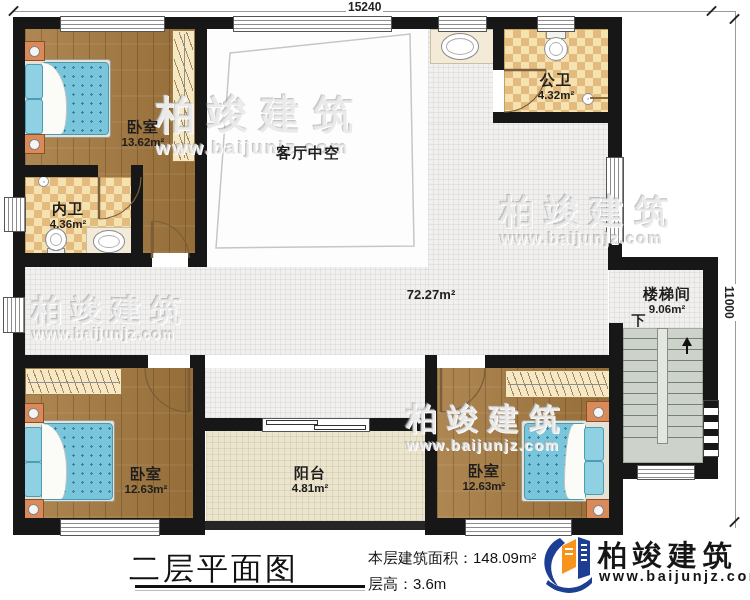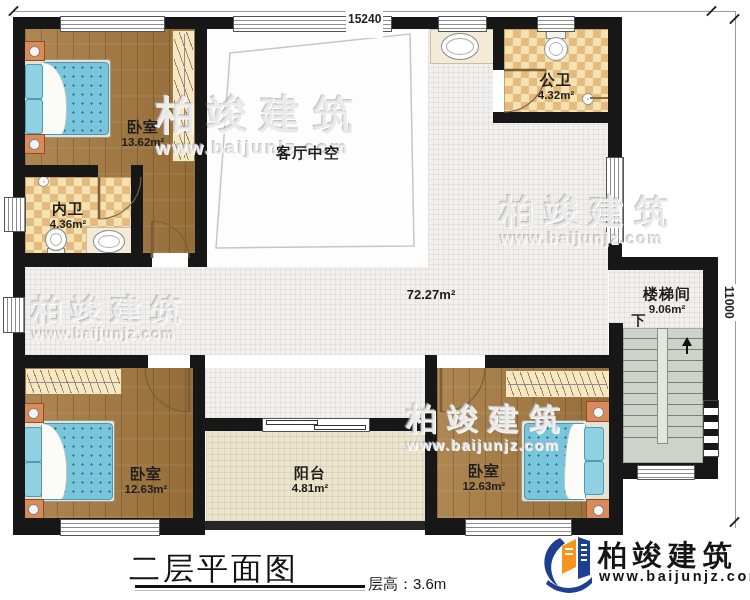--- a/index.html
+++ b/index.html
@@ -61,21 +61,21 @@
     font-weight:bold;white-space:nowrap;line-height:1.12;}
   .rname{font-size:15px;letter-spacing:1px;}
   .rarea{font-size:11.5px;}
   
   .wm{position:absolute;font-weight:bold;color:rgba(228,228,228,.78);white-space:nowrap;line-height:1.12;
     text-shadow:1px 1px 0 #fff,-1px -1px 0 rgba(150,150,150,.55);pointer-events:none;letter-spacing:.32em;}
   .wm .url{display:block;letter-spacing:.1em;}
   
   .dimline{position:absolute;background:#9a9a9a;}
   .tick{position:absolute;width:13px;height:2px;background:#222;transform:rotate(-45deg);}
-  .dimtext{position:absolute;font-size:12px;font-weight:bold;color:#222;background:#fff;padding:12px 2px;}
+  .dimtext{position:absolute;font-size:12px;font-weight:bold;color:#222;background:#fff;padding:0 2px;}
   
   .tmain{position:absolute;font-size:31px;color:#121212;letter-spacing:3px;white-space:nowrap;}
   .tinfo{position:absolute;font-size:15px;color:#121212;white-space:nowrap;}
   .brandname{position:absolute;font-size:29px;font-weight:bold;color:#151515;letter-spacing:6px;white-space:nowrap;}
   .brandurl{position:absolute;font-size:14.5px;font-weight:bold;color:#151515;letter-spacing:2.5px;white-space:nowrap;}
   .uparrow{position:absolute;width:2px;background:#111;}
   .uparrow::before{content:"";position:absolute;left:-4px;top:-8px;border:5px solid transparent;border-bottom:9px solid #111;}
   svg{display:block;}
 </style>
 </head>
@@ -270,20 +270,23 @@
   <div class="tick" style="left:7px;top:10px;"></div>
   <div class="tick" style="left:705px;top:10px;"></div>
   <div class="tick" style="left:728px;top:18px;"></div>
   <div class="tick" style="left:728px;top:521px;"></div>
   <div class="dimtext" style="left:346px;top:0;">15240</div>
   <div class="dimtext" style="left:722px;top:284px;writing-mode:vertical-rl;padding:2px 0;">11000</div>
 
   <div class="tmain" style="left:129px;top:548px;">二层平面图</div>
   <div class="abs" style="left:135px;top:585px;width:230px;height:3px;background:#111;"></div>
   <div class="abs" style="left:135px;top:590px;width:230px;height:1px;background:#bbb;"></div>
+  <div class="tinfo" style="left:368px;top:549px;">
+    <span>本层建筑面积：</span><span>148.09m²</span>
+  </div>
   <div class="tinfo" style="left:368px;top:575px;">
     <span>层高：</span><span>3.6m</span>
   </div>
 
   <svg class="abs" style="left:536px;top:530px;" width="58" height="64" viewBox="0 0 58 64">
     <path d="M24,8 C10,14 4,32 12,46 C14,50 18,54 22,56 C14,46 13,33 19,24 C21,20 25,16 29,13 Z" fill="#1c3f94"></path>
     <polygon points="26,16 40,9 40,37 26,44" fill="#f7941d"></polygon>
     <polygon points="42,7 54,11 54,45 42,49" fill="#1c3f94"></polygon>
     <rect x="45" y="14" width="6" height="2" fill="#fff"></rect>
       <rect x="45" y="19" width="6" height="2" fill="#fff"></rect>

